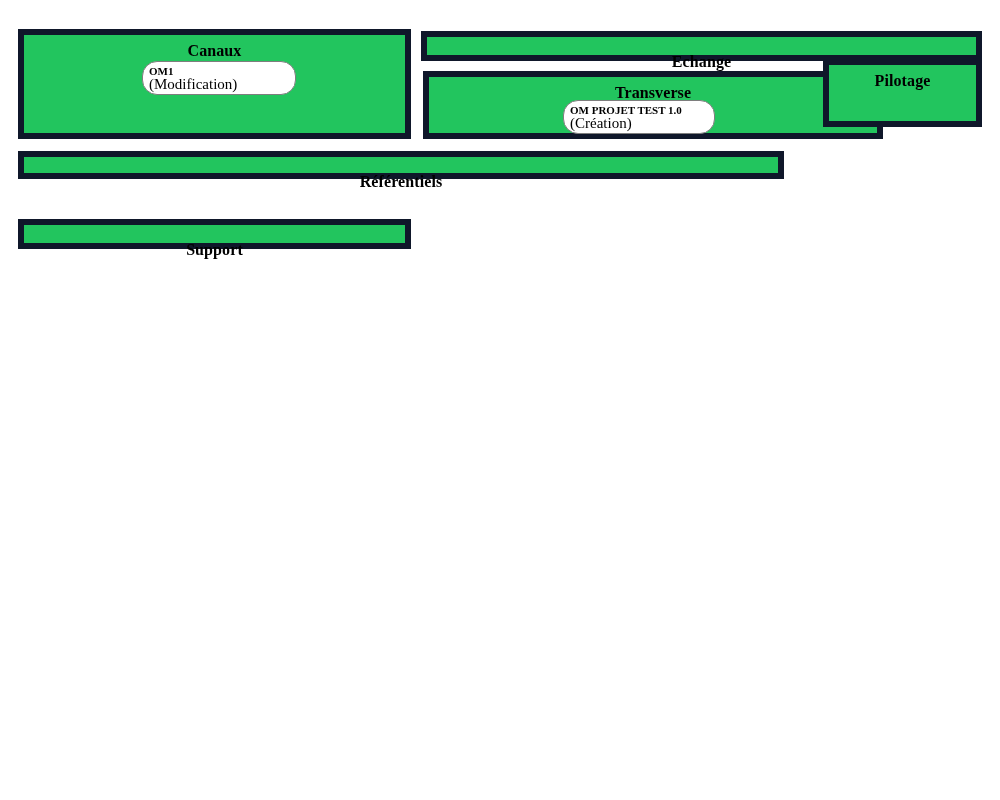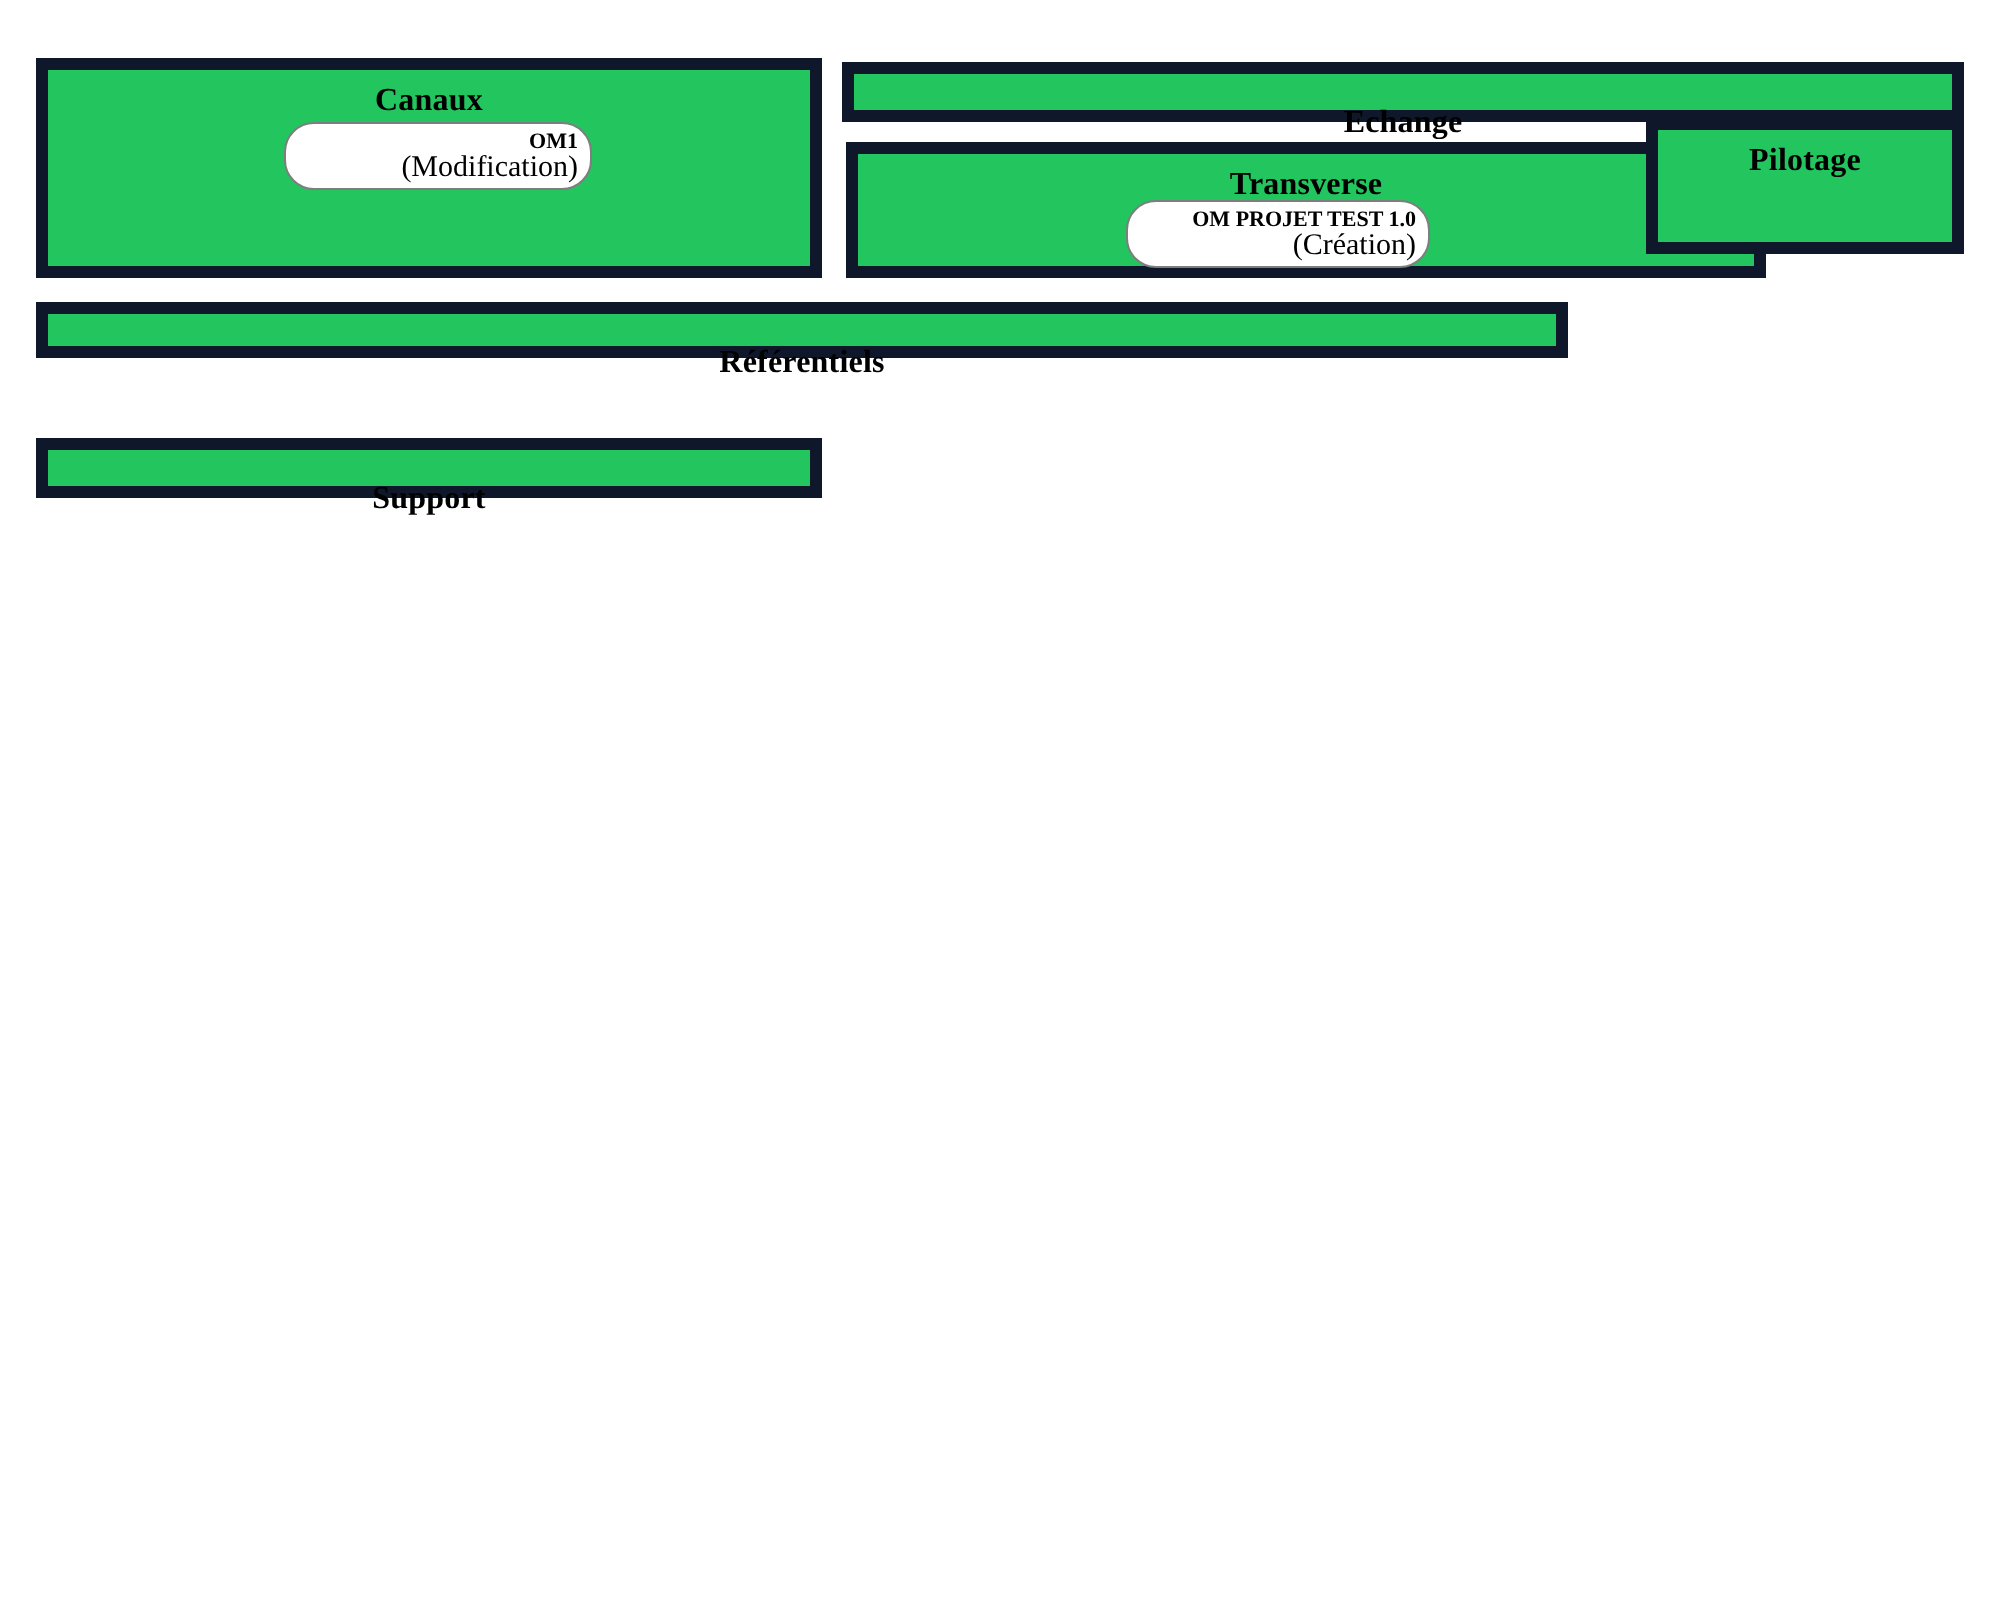--- a/index.html
+++ b/index.html
@@ -47,21 +47,21 @@
     padding-top: 15px;
   }
 
   
   .op-card {
     position: absolute;
     background: #ffffff;
     border: 1px solid #7e7e7e;
     border-radius: 15px;
     box-sizing: border-box;
-    text-align: right;
+    text-align: left;
     padding: 3px 6px 4px 6px;
   }
 
   .op-name {
     display: block;
     font-weight: bold;
     font-size: 11px;
     line-height: 13px;
     color: #000000;
     white-space: nowrap;

